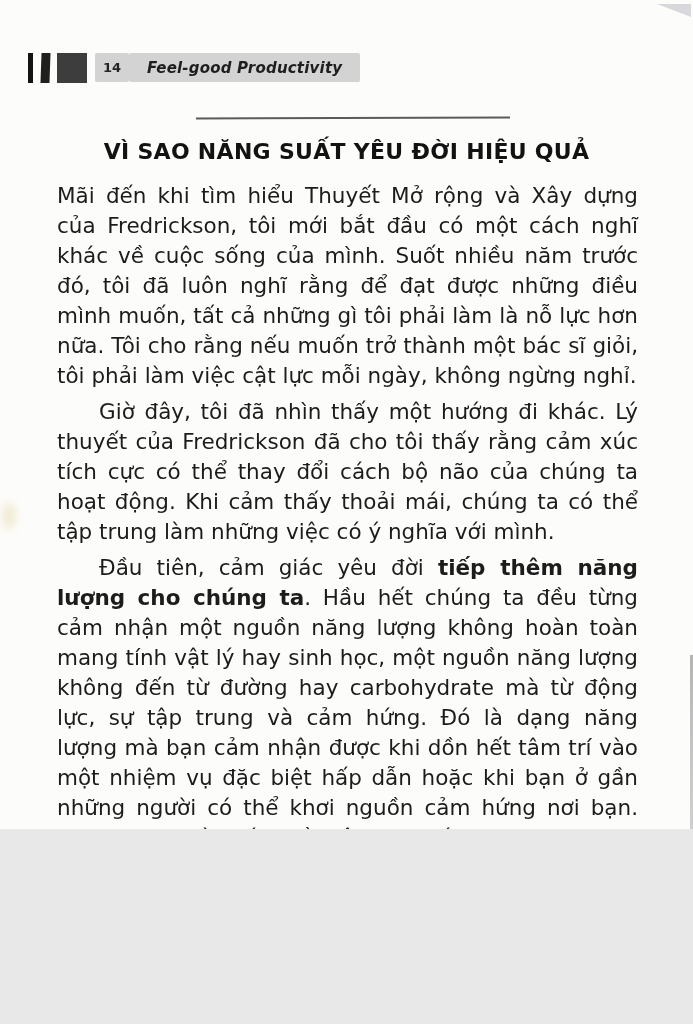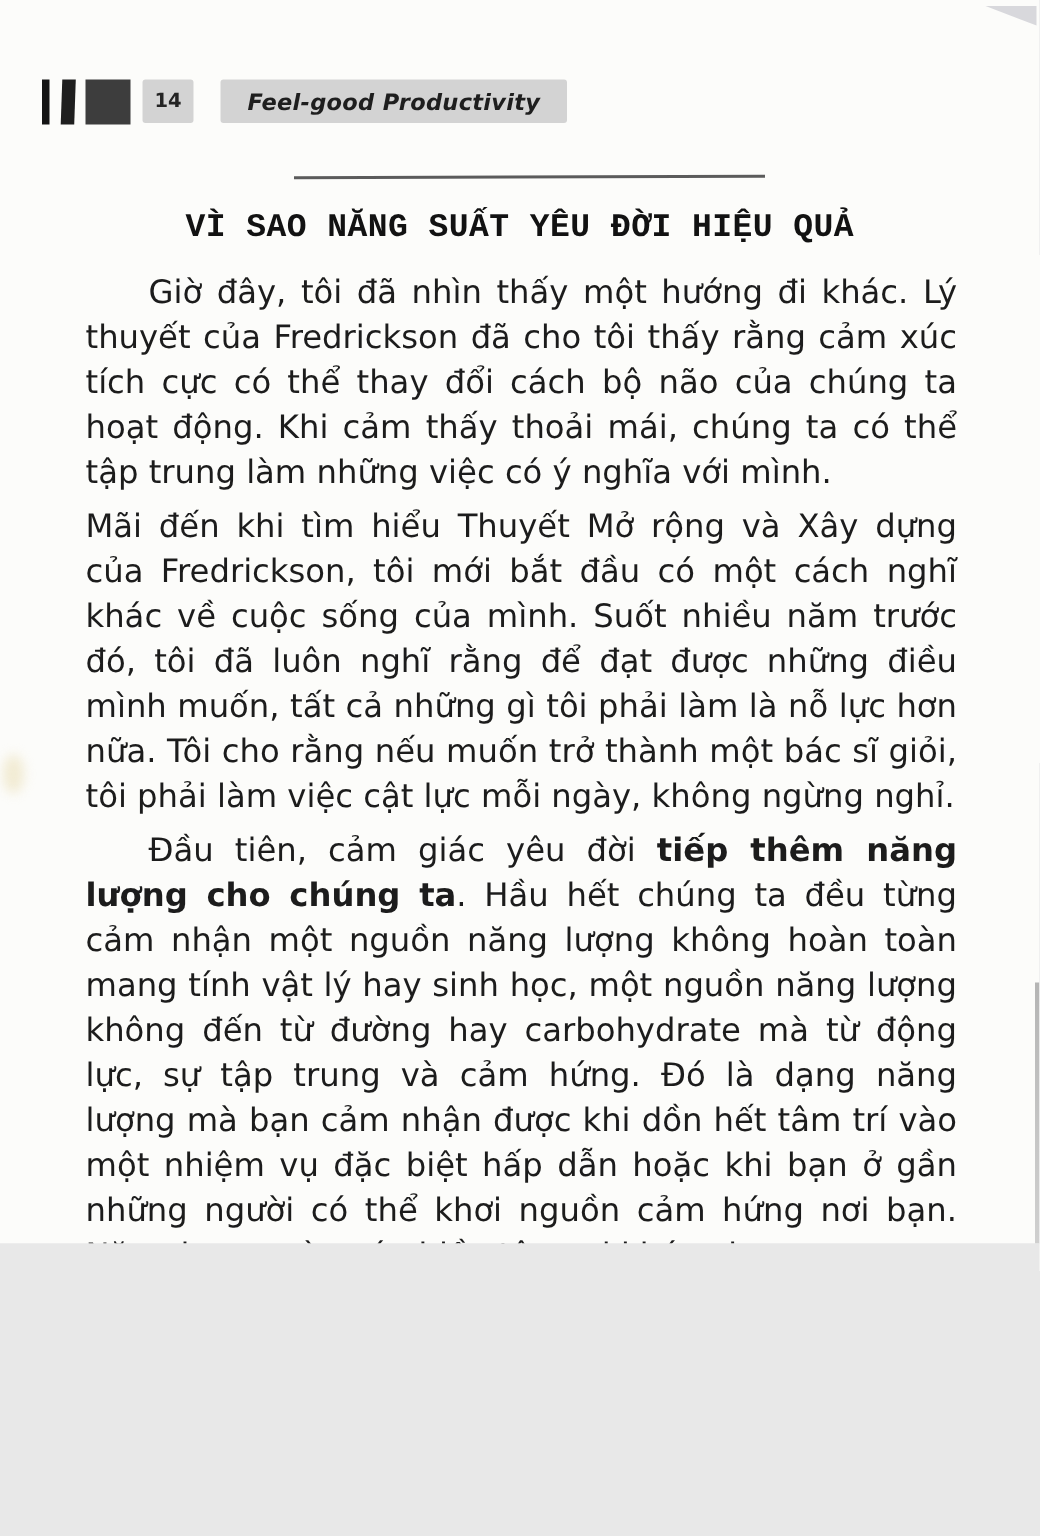--- a/index.html
+++ b/index.html
@@ -41,38 +41,37 @@
   .bar1{width:5px;height:30px;background:#141414;}
   .bar2{width:9px;height:30px;background:#1f1f1f;margin-left:8px;transform:skewX(-2deg);}
   .sq{width:30px;height:30px;background:#3d3d3d;margin-left:7px;}
   .pagenum{
     width:34px;height:29px;margin-left:8px;
     background:#d3d3d3;border-radius:2px;
     display:flex;align-items:center;justify-content:center;
     font-size:13px;font-weight:bold;color:#242424;
   }
   .booktitle{
-    height:29px;margin-left:18px;padding:0 18px;
+    height:29px;margin-left:0;padding:0 18px;
     background:#d3d3d3;border-radius:2px;
     display:flex;align-items:center;
     font-size:15px;font-weight:bold;font-style:italic;
     letter-spacing:.2px;color:#1e1e1e;
   }
   
   .divider{
     position:absolute;left:196px;top:117px;
     width:314px;height:2px;background:#5b5b5b;
     transform:rotate(-0.2deg);
   }
   .chapter-heading{
     position:absolute;top:139px;left:0;width:100%;
     margin:0;text-align:center;
     font-size:22px;font-weight:bold;letter-spacing:.3px;
     color:#121212;
-    font-family:Liberation Mono, monospace;
   }
   
   .body-text{
     position:absolute;left:57px;top:181px;width:581px;
     font-size:21.5px;line-height:30px;
     text-align:justify;
     color:#1c1c1c;
   }
   .para{margin:0 0 6px 0;}
   .para.indent{text-indent:42px;}
@@ -91,21 +90,21 @@
     <span class="sq"></span>
     <span class="pagenum">14</span>
     <span class="booktitle">Feel-good Productivity</span>
   </header>
 
   <div class="divider"></div>
 
   <h1 class="chapter-heading">VÌ SAO NĂNG SUẤT YÊU ĐỜI HIỆU QUẢ</h1>
 
   <main class="body-text" id="paragraphs">
+      <p class="para"><span>Mãi đến khi tìm hiểu Thuyết Mở rộng và Xây dựng của Fredrickson, tôi mới bắt đầu có một cách nghĩ khác về cuộc sống của mình. Suốt nhiều năm trước đó, tôi đã luôn nghĩ rằng để đạt được những điều mình muốn, tất cả những gì tôi phải làm là nỗ lực hơn nữa. Tôi cho rằng nếu muốn trở thành một bác sĩ giỏi, tôi phải làm việc cật lực mỗi ngày, không ngừng nghỉ.</span></p>
       <p class="para indent"><span>Giờ đây, tôi đã nhìn thấy một hướng đi khác. Lý thuyết của Fredrickson đã cho tôi thấy rằng cảm xúc tích cực có thể thay đổi cách bộ não của chúng ta hoạt động. Khi cảm thấy thoải mái, chúng ta có thể tập trung làm những việc có ý nghĩa với mình.</span></p>
-      <p class="para"><span>Mãi đến khi tìm hiểu Thuyết Mở rộng và Xây dựng của Fredrickson, tôi mới bắt đầu có một cách nghĩ khác về cuộc sống của mình. Suốt nhiều năm trước đó, tôi đã luôn nghĩ rằng để đạt được những điều mình muốn, tất cả những gì tôi phải làm là nỗ lực hơn nữa. Tôi cho rằng nếu muốn trở thành một bác sĩ giỏi, tôi phải làm việc cật lực mỗi ngày, không ngừng nghỉ.</span></p>
       <p class="para indent"><span>Đầu tiên, cảm giác yêu đời </span><span class="bold">tiếp thêm năng lượng cho chúng ta</span><span>. Hầu hết chúng ta đều từng cảm nhận một nguồn năng lượng không hoàn toàn mang tính vật lý hay sinh học, một nguồn năng lượng không đến từ đường hay carbohydrate mà từ động lực, sự tập trung và cảm hứng. Đó là dạng năng lượng mà bạn cảm nhận được khi dồn hết tâm trí vào một nhiệm vụ đặc biệt hấp dẫn hoặc khi bạn ở gần những người có thể khơi nguồn cảm hứng nơi bạn. Năng lượng này có nhiều tên gọi khác nhau.</span></p>
     </main>
 
   <div class="edge-line"></div>
   <div class="smudge"></div>
 
 </div>
 
 </body></html>

